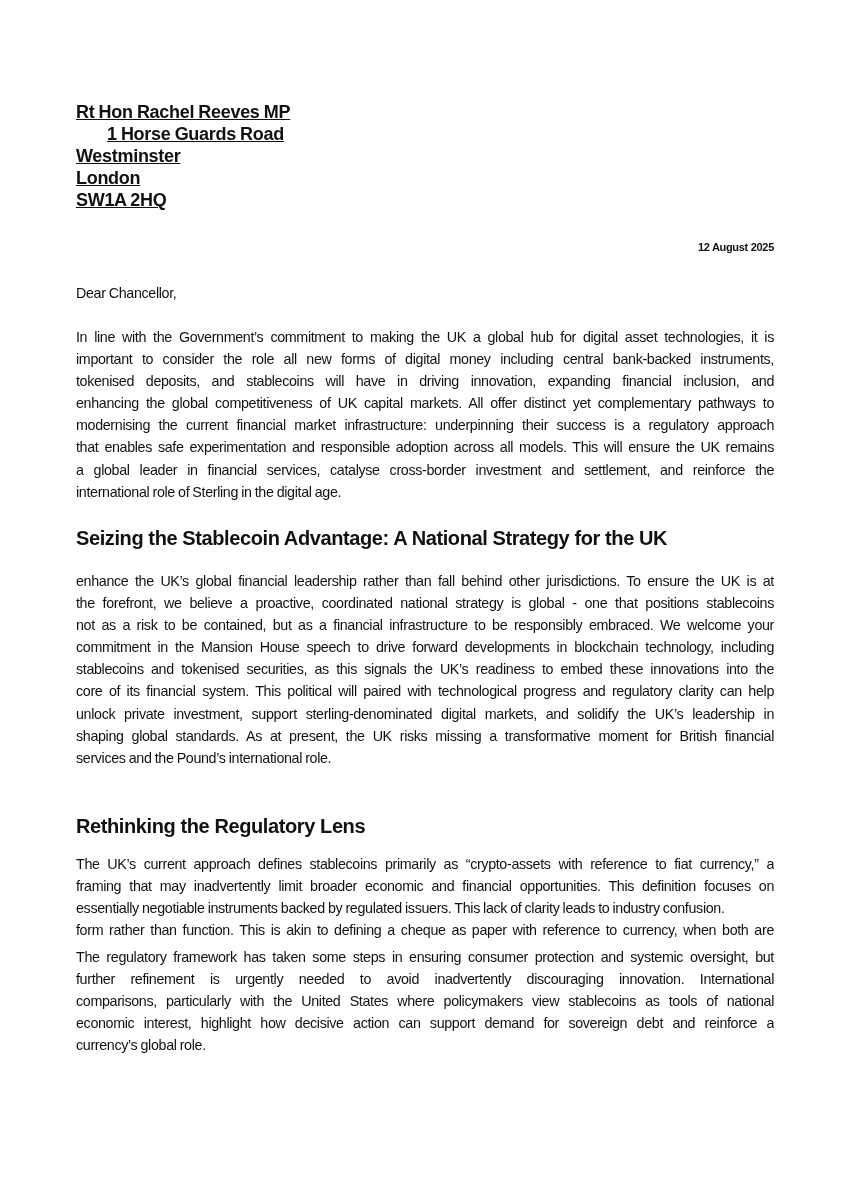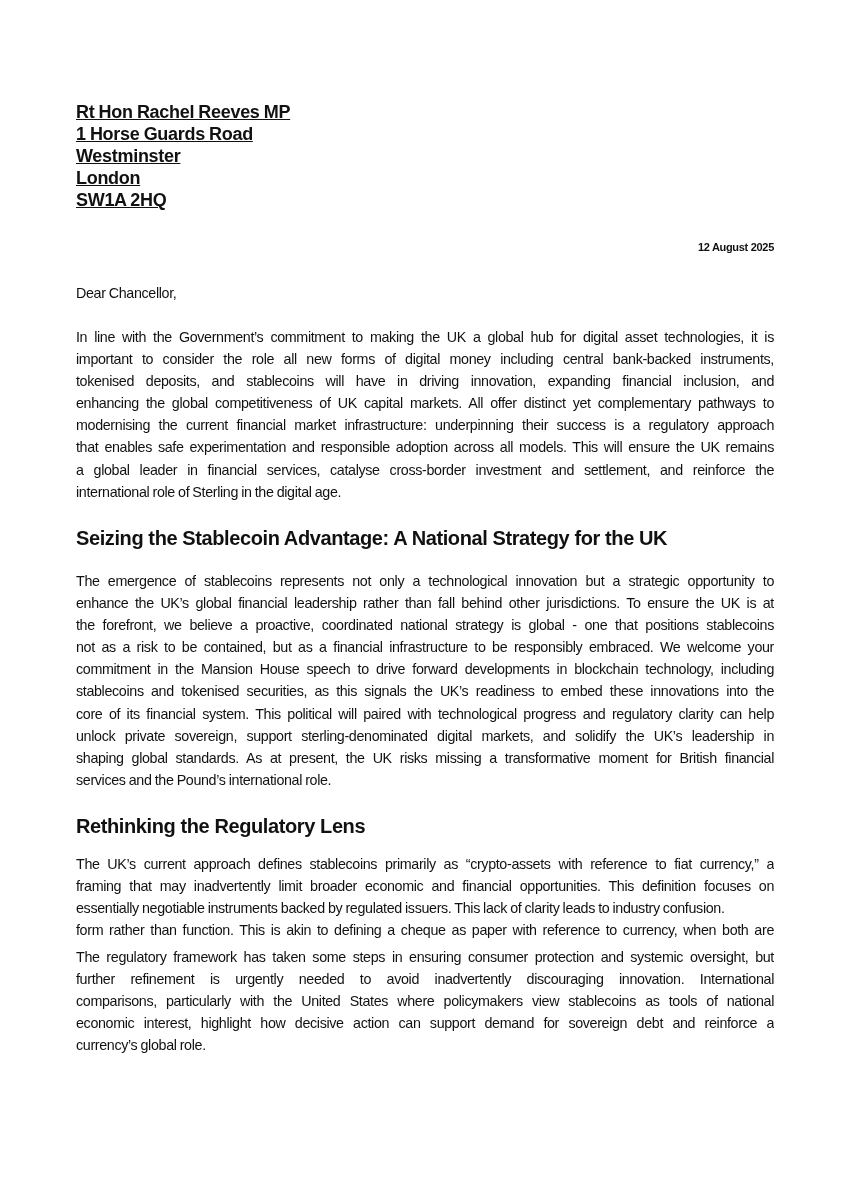--- a/index.html
+++ b/index.html
@@ -13,21 +13,21 @@
   .date { position: absolute; right: 79px; top: 236px; font-weight: bold; font-size: 11px; letter-spacing: -0.3px; line-height: 22px; }
   .heading { font-weight: bold; font-size: 20px; letter-spacing: -0.4px; line-height: 22px; }
 </style>
 </head>
 <body>
 
 <div class="page">
 
   <div class="block addr bold" style="top:101px;">
     <span class="line" style="white-space: nowrap;">Rt Hon Rachel Reeves MP</span>
-    <span class="line" style="white-space: nowrap;">1 Horse Guards Road</span>
+    <span class="line" style="white-space: nowrap; margin-left: 31px;">1 Horse Guards Road</span>
     <span class="line" style="white-space: nowrap;">Westminster</span>
     <span class="line" style="white-space: nowrap;">London</span>
     <span class="line" style="white-space: nowrap;">SW1A 2HQ</span>
   </div>
 
   <div class="date">12 August 2025</div>
 
   <div class="block" style="top:282px;">
     <span class="line" style="white-space: nowrap;">Dear Chancellor,</span>
   </div>
@@ -39,28 +39,27 @@
     <span class="line j" style="white-space: nowrap;">enhancing the global competitiveness of UK capital markets.  All offer distinct yet complementary pathways to</span>
     <span class="line j" style="white-space: nowrap;">modernising the current financial market infrastructure: underpinning their success is a regulatory approach</span>
     <span class="line j" style="white-space: nowrap;">that enables safe experimentation and responsible adoption across all models.  This will ensure the UK remains</span>
     <span class="line j" style="white-space: nowrap;">a global leader in financial services, catalyse cross-border investment and settlement, and reinforce the</span>
     <span class="line" style="white-space: nowrap;">international role of Sterling in the digital age.</span>
   </div>
 
   <div class="block heading" style="top:527px;">Seizing the Stablecoin Advantage: A National Strategy for the UK</div>
 
   <div class="block" style="top:570px;">
-    <span class="line j" style="white-space: nowrap;">The emergence of stablecoins represents not only a technological innovation but a strategic opportunity to</span>
     <span class="line j" style="white-space: nowrap;">enhance the UK’s global financial leadership rather than fall behind other jurisdictions. To ensure the UK is at</span>
     <span class="line j" style="white-space: nowrap;">the forefront, we believe a proactive, coordinated national strategy is global - one that positions stablecoins</span>
     <span class="line j" style="white-space: nowrap;">not as a risk to be contained, but as a financial infrastructure to be responsibly embraced.  We welcome your</span>
     <span class="line j" style="white-space: nowrap;">commitment in the Mansion House speech to drive forward developments in blockchain technology, including</span>
     <span class="line j" style="white-space: nowrap;">stablecoins and tokenised securities, as this signals the UK’s readiness to embed these innovations into the</span>
     <span class="line j" style="white-space: nowrap;">core of its financial system. This political will paired with technological progress and regulatory clarity can help</span>
-    <span class="line j" style="white-space: nowrap;">unlock private sovereign, support sterling-denominated digital markets, and solidify the UK’s leadership in</span>
+    <span class="line j" style="white-space: nowrap;">unlock private investment, support sterling-denominated digital markets, and solidify the UK’s leadership in</span>
     <span class="line j" style="white-space: nowrap;">shaping global standards.  As at present, the UK risks missing a transformative moment for British financial</span>
     <span class="line" style="white-space: nowrap;">services and the Pound’s international role.</span>
   </div>
 
   <div class="block heading" style="top:815px;">Rethinking the Regulatory Lens</div>
 
   <div class="block" style="top:853px;">
     <span class="line j" style="white-space: nowrap;">The UK’s current approach defines stablecoins primarily as “crypto-assets with reference to fiat currency,” a</span>
     <span class="line j" style="white-space: nowrap;">framing that may inadvertently limit broader economic and financial opportunities. This definition focuses on</span>
     <span class="line" style="white-space: nowrap;">essentially negotiable instruments backed by regulated issuers. This lack of clarity leads to industry confusion.</span>

